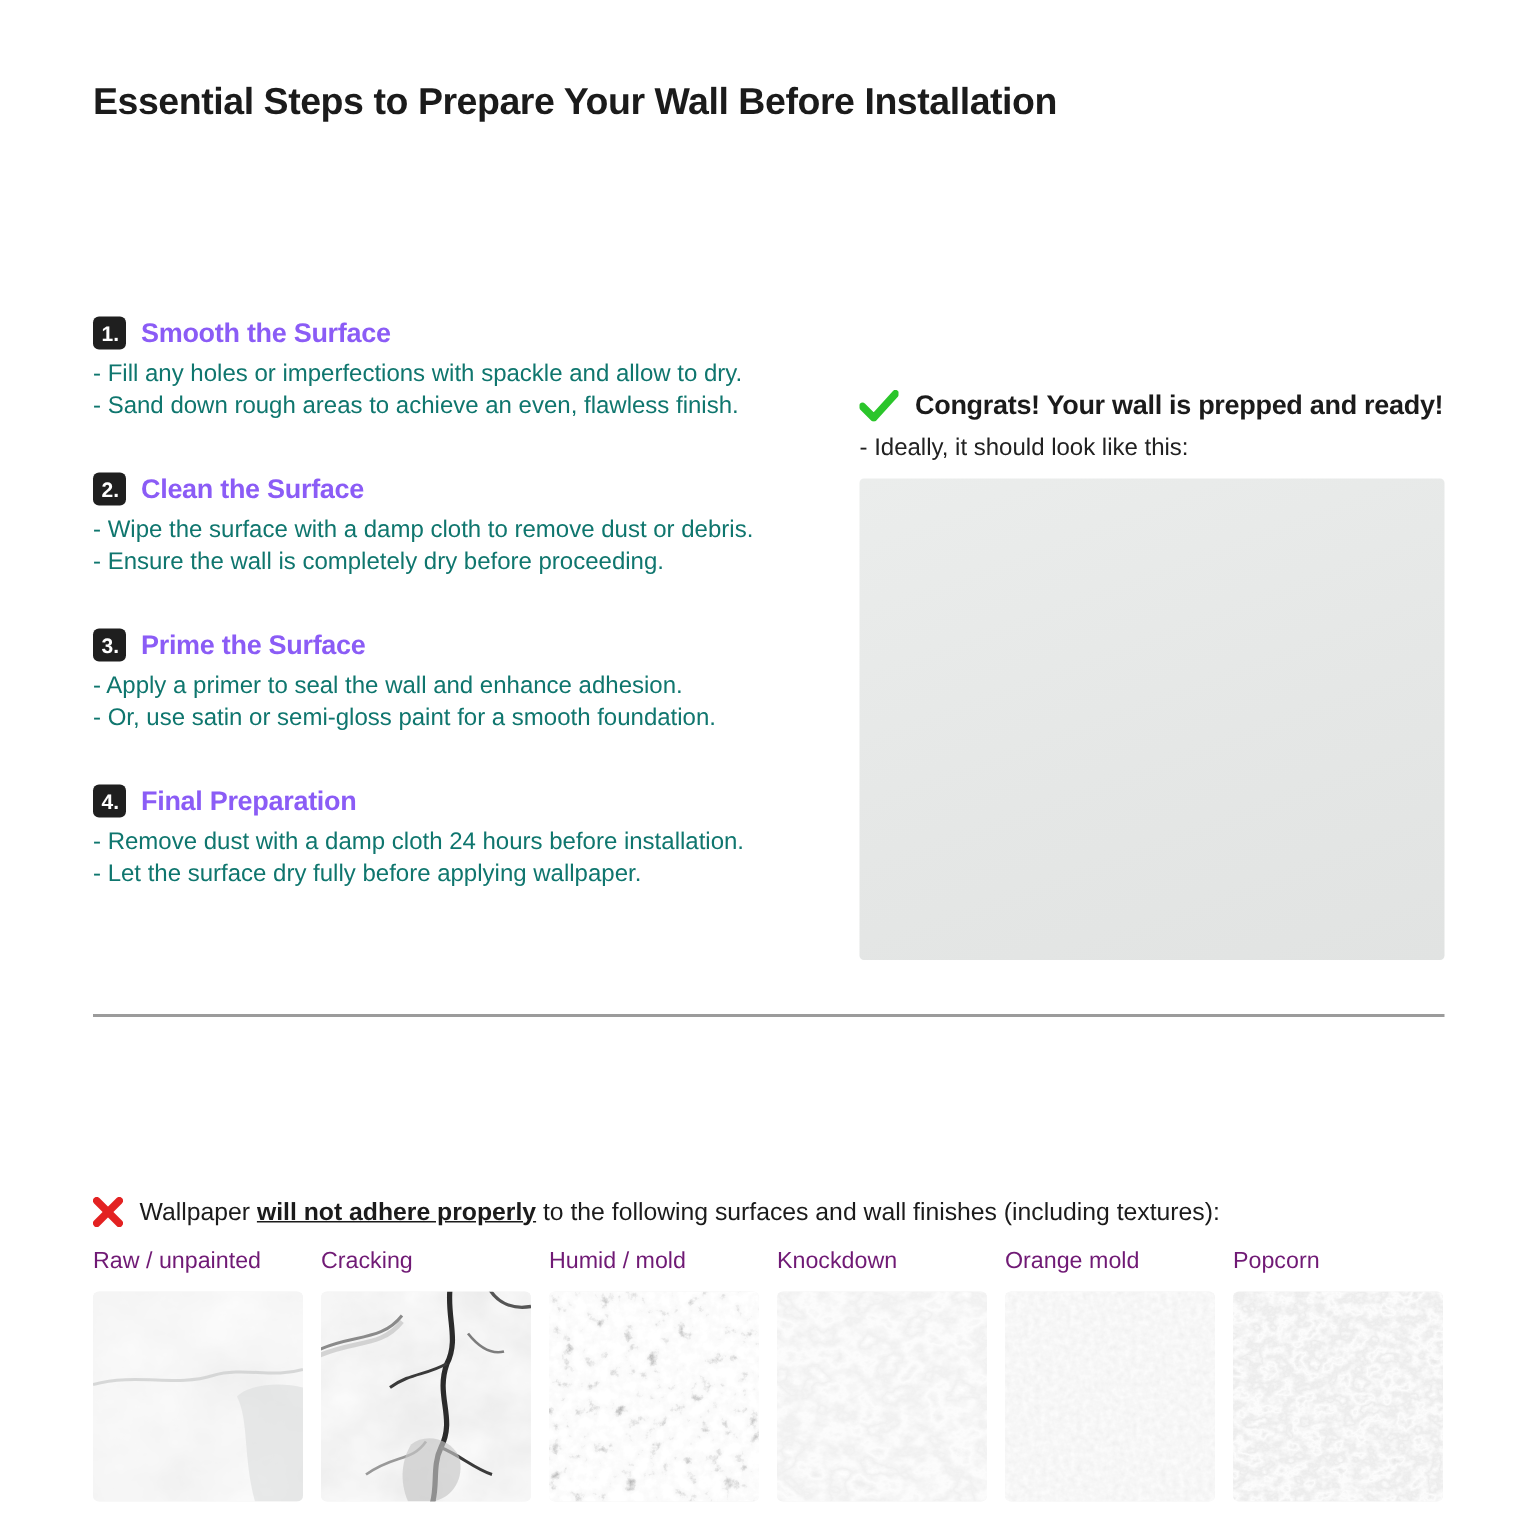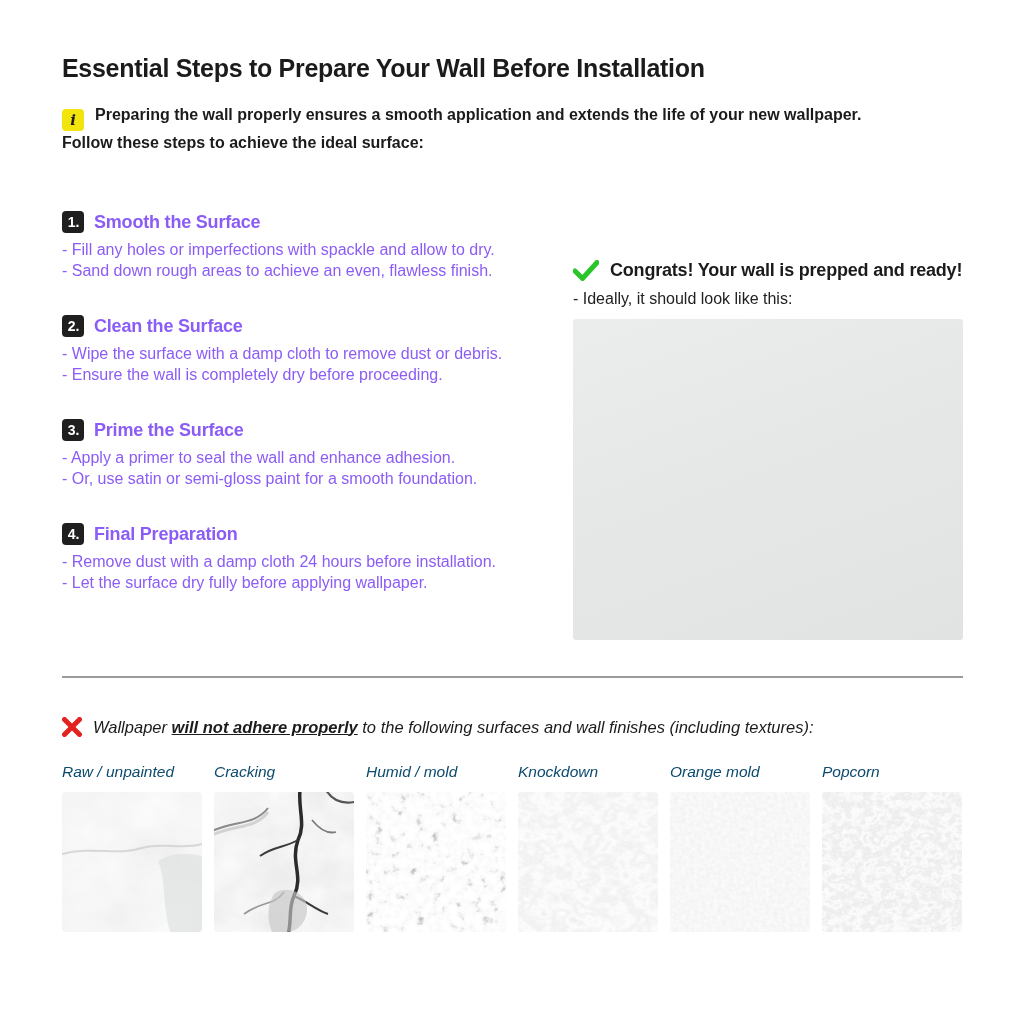--- a/index.html
+++ b/index.html
@@ -27,39 +27,39 @@
   
   .col-left { position:absolute; left:62px; top:210px; width:505px; }
   .step { margin-bottom:33px; }
   .step-head { display:flex; align-items:center; gap:10px; height:24px; margin-bottom:5px; }
   .badge {
     width:22px; height:22px; border-radius:4px; background:#1f1f1f; color:#ffffff;
     font-size:14px; font-weight:bold; display:flex; align-items:center; justify-content:center;
     padding-left:1px;
   }
   .step-title { font-size:18px; font-weight:bold; letter-spacing:-0.2px; color:#8b5cf6; }
-  .bullet { font-size:16px; line-height:21px; color:#8b5cf6; white-space:nowrap; }
+  .bullet { font-size:16px; line-height:21px; color:#0f766e; white-space:nowrap; }
   
   .col-right { position:absolute; left:573px; top:210px; width:390px; }
   .result-head { display:flex; align-items:center; gap:11px; height:24px; margin-bottom:6px;margin-top:48px; }
   .result-title { font-size:18px; font-weight:bold; letter-spacing:-0.2px; color:#1b1b1b; white-space:nowrap; }
   .result-sub { font-size:16px; line-height:21px; color:#212121; margin-bottom:10px; }
   .wall-sample {
     width:390px; height:321px; border-radius:3px;
     background:linear-gradient(160deg,#ebedec 0%, #e5e7e6 55%, #e1e3e2 100%);
   }
   
   .divider { position:absolute; left:62px; top:676px; width:901px; height:2px; background:#9b9b9b; }
   
-  .warning { position:absolute; left:62px; top:715px; width:902px;font-style:italic; }
+  .warning { position:absolute; left:62px; top:796px; width:902px; }
   .warning-line { display:flex; align-items:center; gap:11px; height:24px; font-size:16.5px; color:#1b1b1b; white-space:nowrap; }
   .warning-line .em { font-weight:bold; text-decoration:underline; }
   .texture-row { display:flex; gap:12px; margin-top:12px; }
   .texture { width:140px; }
-  .tex-label { font-size:15.5px; color:#0c4a6e; height:20px; margin-bottom:9px; white-space:nowrap;margin-top:12px; }
+  .tex-label { font-size:15.5px; color:#701a75; height:20px; margin-bottom:9px; white-space:nowrap; }
   .thumb {
     width:140px; height:140px; border-radius:4px; overflow:hidden; background:#f4f4f4;
   }
   .thumb svg { display:block; }
   .icon-svg { flex:0 0 auto; }
 </style>
 </head>
 <body>
 
 <svg width="0" height="0" style="position:absolute" aria-hidden="true">
@@ -124,24 +124,20 @@
         <feFuncA type="linear" slope="0" intercept="1"></feFuncA>
       </feComponentTransfer>
     </filter>
   </defs>
 </svg>
 
 <div class="page">
 
   <h1 class="title">Essential Steps to Prepare Your Wall Before Installation</h1>
 
-  <p class="intro">
-    <span class="info-icon">i</span><span>Preparing the wall properly ensures a smooth application and extends the life of your new wallpaper.</span><br>
-    <span>Follow these steps to achieve the ideal surface:</span>
-  </p>
 
   <div class="col-left">
 
     <div class="step">
       <div class="step-head">
         <span class="badge">1.</span>
         <span class="step-title">Smooth the Surface</span>
       </div>
       <p class="bullet">- Fill any holes or imperfections with spackle and allow to dry.</p>
       <p class="bullet">- Sand down rough areas to achieve an even, flawless finish.</p>

